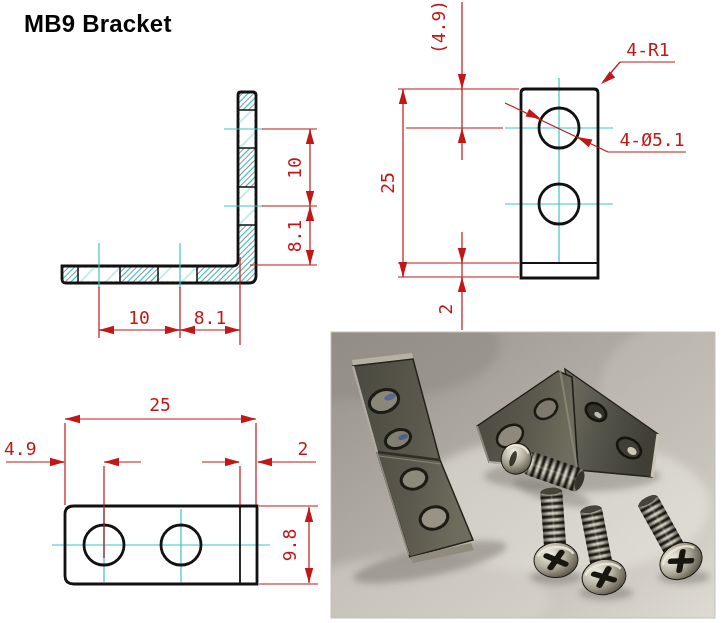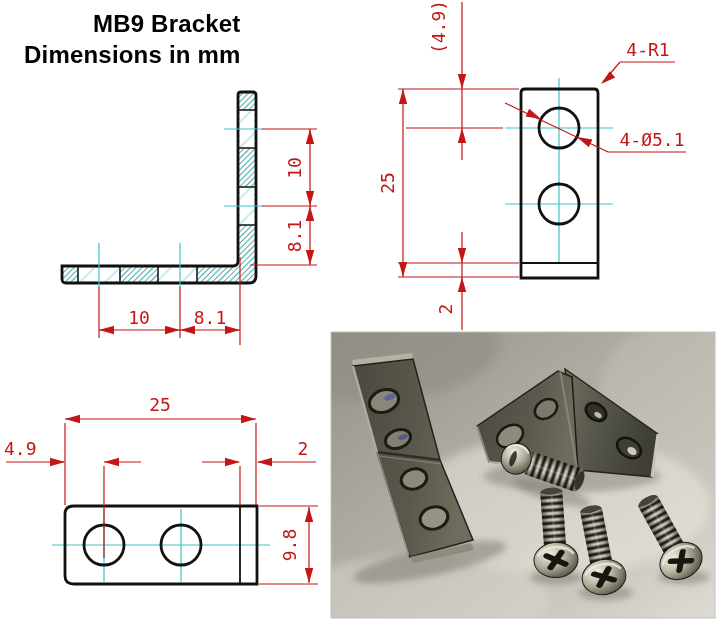--- a/index.html
+++ b/index.html
@@ -1,30 +1,29 @@
 <!DOCTYPE html>
 <html><head>
 <meta charset="utf-8">
 <style>
   html,body{margin:0;padding:0;background:#ffffff;}
   #stage{position:relative;width:722px;height:623px;background:#ffffff;overflow:hidden;
-         font-family:"Liberation Sans", sans-serif;text-align:right;}
+         font-family:"Liberation Sans", sans-serif;}
   #title{position:absolute;left:24px;top:8px;font-weight:bold;font-size:24px;line-height:31px;
          color:#000;letter-spacing:0.2px;}
   svg{position:absolute;left:0;top:0;}
   text.dim{font-family:"DejaVu Sans Mono", monospace;font-size:18px;fill:#c31616;}
 </style>
 </head>
 <body>
 
 <div id="stage">
 
   <div id="title">
     <div>MB9 Bracket</div>
-    <div>Dimensions in mm</div>
   </div>
 
   <svg width="722" height="623" viewBox="0 0 722 623">
     <defs>
       <pattern id="hatch" width="8" height="8" patternUnits="userSpaceOnUse" patternTransform="rotate(-45)">
         <rect width="8" height="8" fill="#ffffff"></rect>
         <line x1="0" y1="1.5" x2="8" y2="1.5" stroke="#34b9b9" stroke-width="1.2"></line>
         <line x1="0" y1="5.5" x2="8" y2="5.5" stroke="#6f8f8f" stroke-width="0.9"></line>
       </pattern>
       <pattern id="hatchLight" width="18" height="18" patternUnits="userSpaceOnUse" patternTransform="rotate(-45)">

